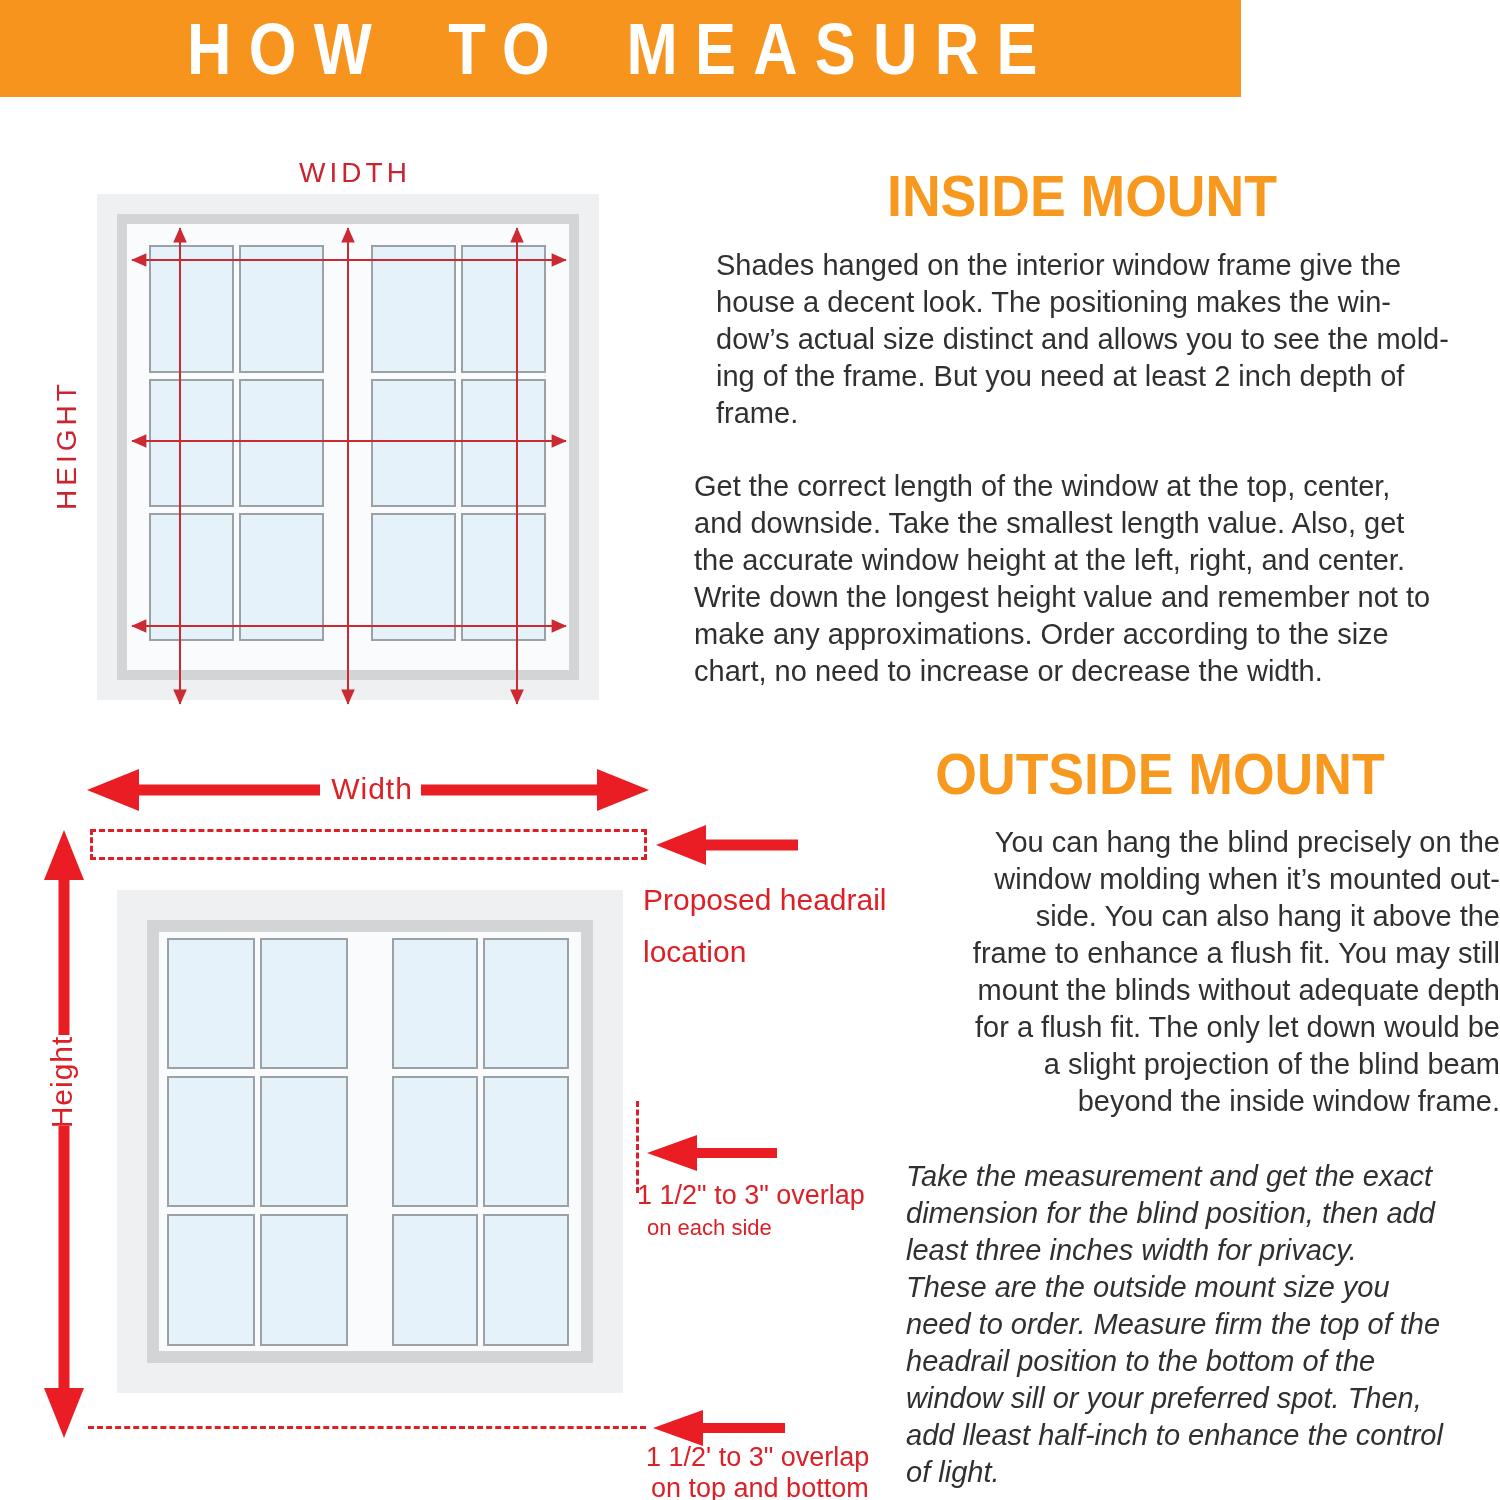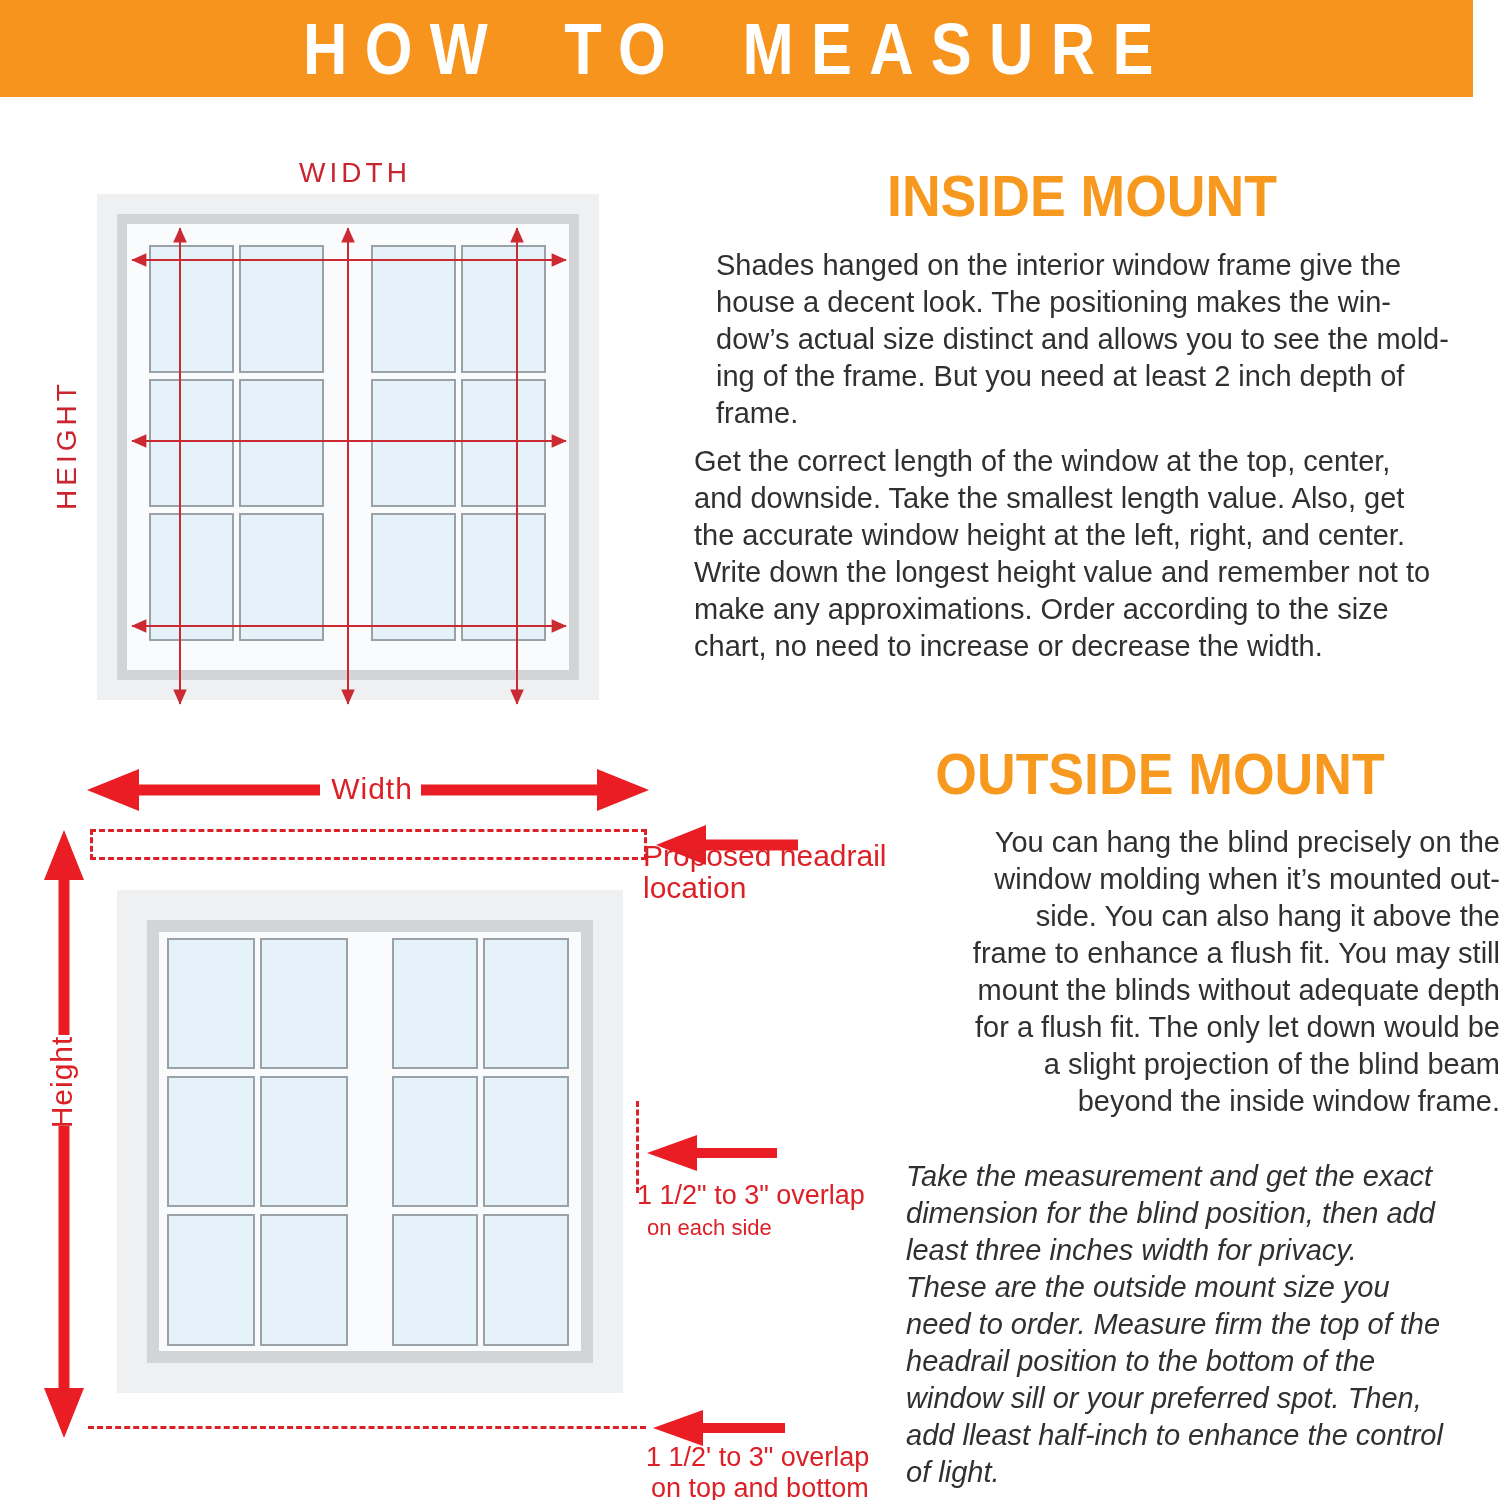--- a/index.html
+++ b/index.html
@@ -1,20 +1,20 @@
 <!DOCTYPE html>
 <html><head>
 <meta charset="utf-8">
 <style>
   html,body{margin:0;padding:0;background:#fff;}
   .page{position:relative;width:1500px;height:1500px;background:#ffffff;overflow:hidden;
         font-family:"Liberation Sans","DejaVu Sans",sans-serif;}
 
   
-  .banner{position:absolute;left:0;top:0;width:1473px;height:97px;background:#F7941D;
+  .banner{position:absolute;left:0;top:0;width:1241px;height:97px;background:#F7941D;
           display:flex;align-items:center;justify-content:center;}
   .banner-text{display:inline-block;color:#ffffff;font-weight:bold;font-size:64px;
                letter-spacing:18px;word-spacing:26px;transform:scale(0.96,1.14);white-space:nowrap;}
 
   
   .abs{position:absolute;}
   .lines{white-space:pre-line;}
   .red-lbl{color:#C9242F;font-size:28px;letter-spacing:4px;font-weight:normal;}
   .red-note{color:#DC2026;}
   .body-para{font-size:29px;line-height:37px;color:#303030;}
@@ -102,21 +102,21 @@
     </svg>
   </section>
 
   <section>
     <h2 class="mount-heading" style="left:692px;top:163px;width:780px;margin:0;">INSIDE MOUNT</h2>
     <div class="abs body-para lines" style="left:716px;top:247px;width:800px;">Shades hanged on the interior window frame give the
 house a decent look. The positioning makes the win-
 dow’s actual size distinct and allows you to see the mold-
 ing of the frame. But you need at least 2 inch depth of
 frame.</div>
-    <div class="abs body-para lines" style="left:694px;top:443px;width:800px;">Get the correct length of the window at the top, center,
+    <div class="abs body-para lines" style="left:694px;top:468px;width:800px;">Get the correct length of the window at the top, center,
 and downside. Take the smallest length value. Also, get
 the accurate window height at the left, right, and center.
 Write down the longest height value and remember not to
 make any approximations. Order according to the size
 chart, no need to increase or decrease the width.</div>
   </section>
 
   <section>
     <h2 class="mount-heading" style="left:870px;top:741px;width:580px;margin:0;">OUTSIDE MOUNT</h2>
     <div class="abs body-para lines" style="left:906px;top:824px;width:594px;text-align:right;">You can hang the blind precisely on the
@@ -146,21 +146,21 @@
       <rect class="thick" x="336" y="18.5" width="178" height="11"></rect>
       <polygon class="thick" points="564,24 512,3 512,45"></polygon>
     </svg>
     <div class="abs red-note" style="left:322px;top:772px;width:100px;text-align:center;font-size:30px;line-height:34px;letter-spacing:1px;">Width</div>
 
     <div class="dash-rect" style="left:90px;top:829px;width:557px;height:31px;"></div>
     <svg style="left:654px;top:823px;" width="148" height="44" viewBox="0 0 148 44">
       <polygon class="thick" points="2,22 52,2 52,42"></polygon>
       <rect class="thick" x="44" y="16.5" width="100" height="11"></rect>
     </svg>
-    <div class="abs red-note lines" style="left:643px;top:840px;font-size:30px;line-height:32px;">Proposed headrail
+    <div class="abs red-note lines" style="left:643px;top:874px;font-size:30px;line-height:52px;">Proposed headrail
 location</div>
 
     <svg style="left:41px;top:828px;" width="46" height="612" viewBox="0 0 46 612">
       <polygon class="thick" points="23,2 3,52 43,52"></polygon>
       <rect class="thick" x="17.5" y="46" width="11" height="161"></rect>
       <rect class="thick" x="17.5" y="298" width="11" height="262"></rect>
       <polygon class="thick" points="23,610 3,560 43,560"></polygon>
     </svg>
     <div class="abs red-note" style="left:-13px;top:1064px;width:150px;height:36px;line-height:36px;text-align:center;font-size:30px;letter-spacing:1px;transform:rotate(-90deg);">Height</div>
 

